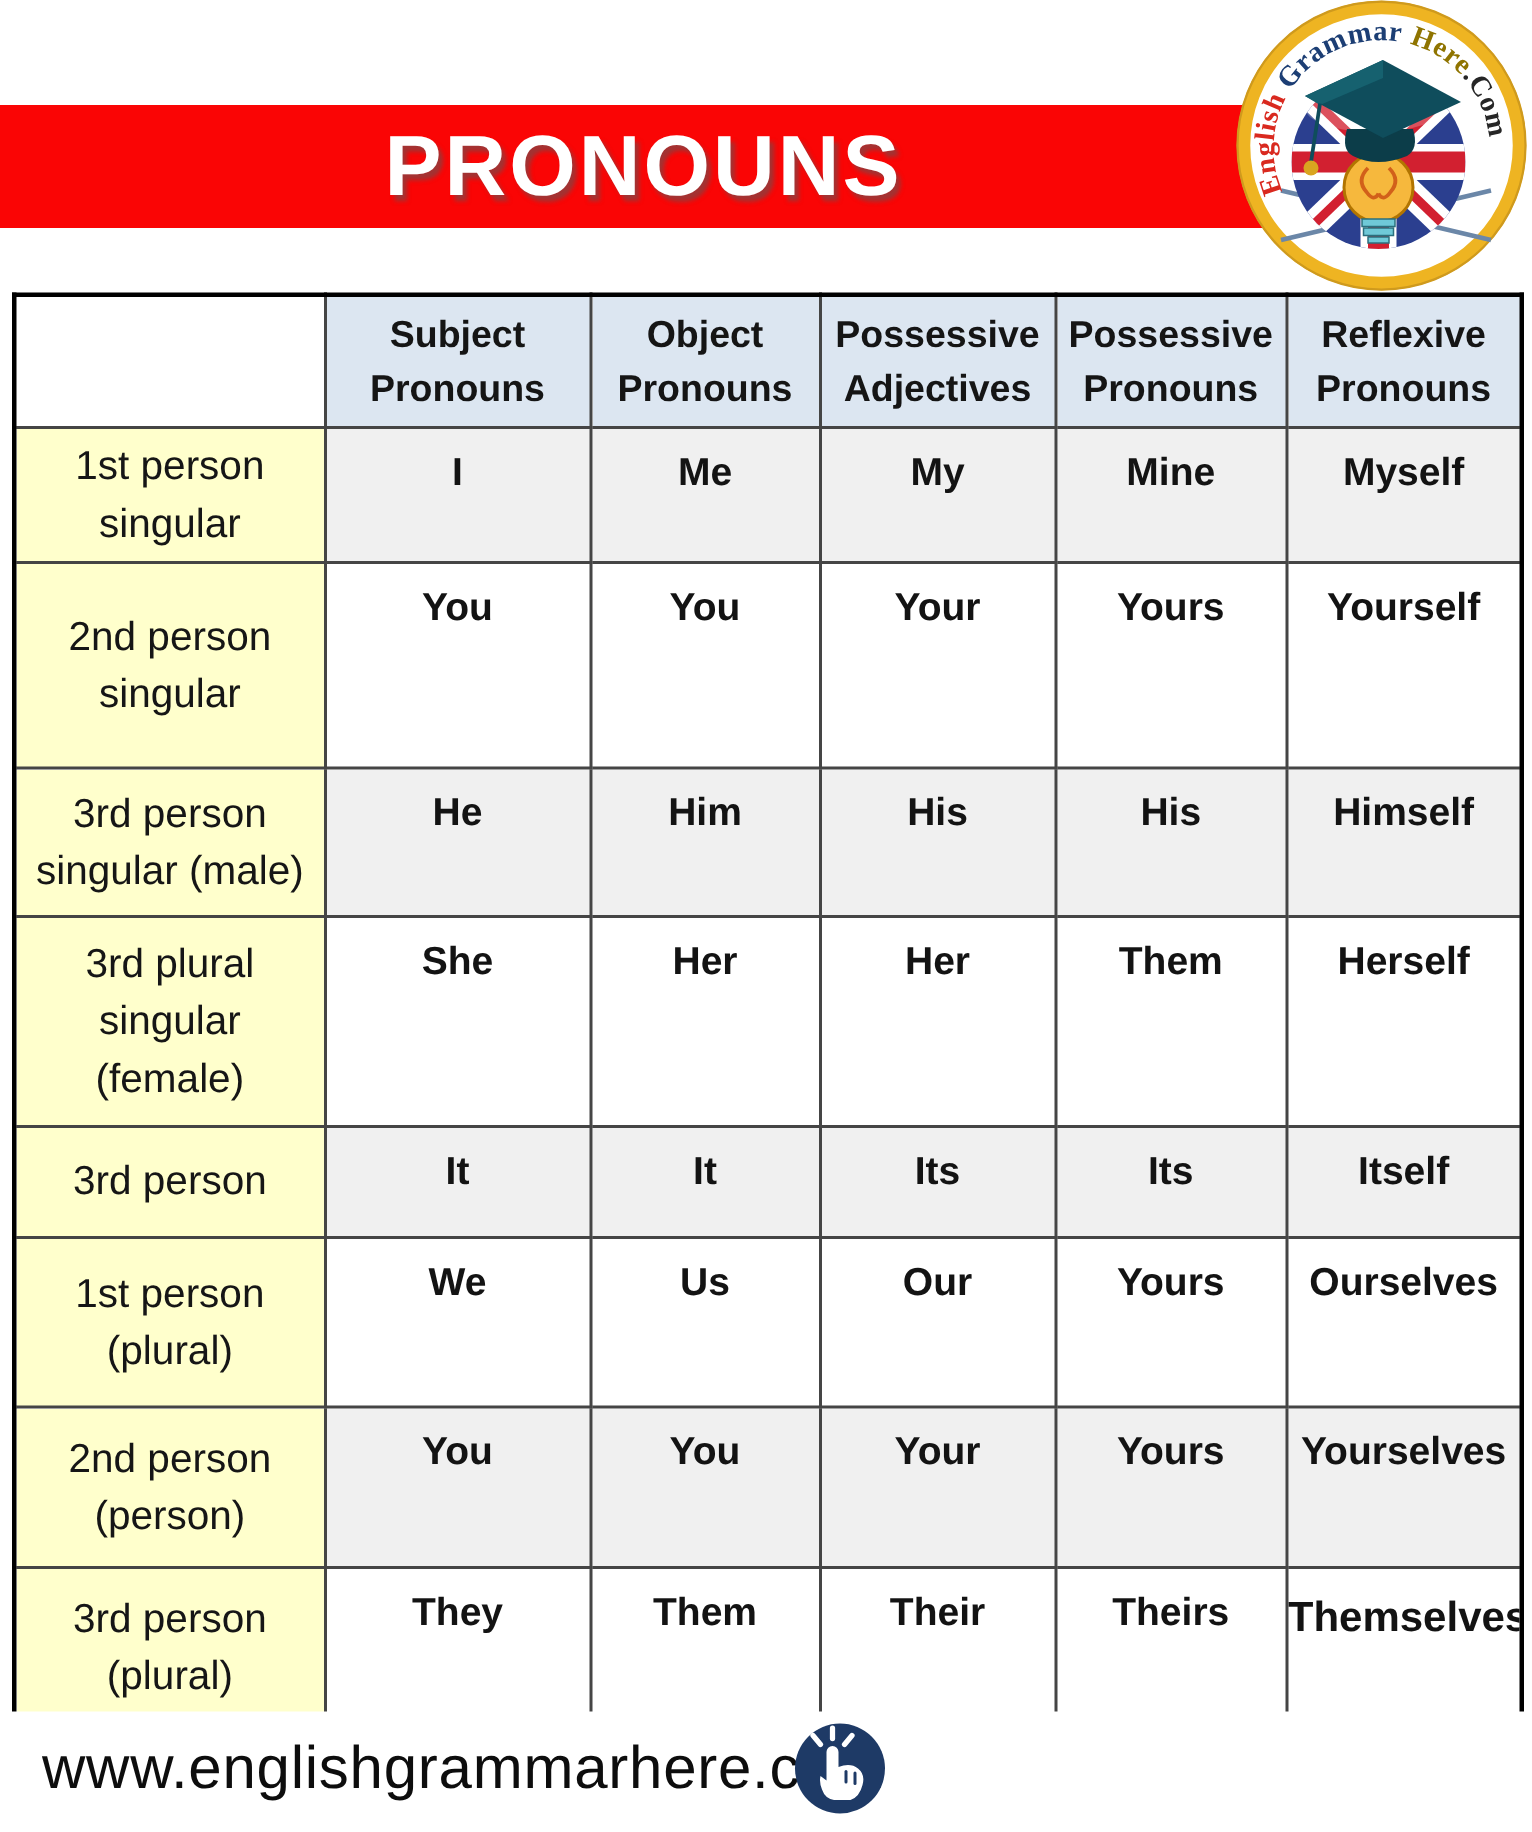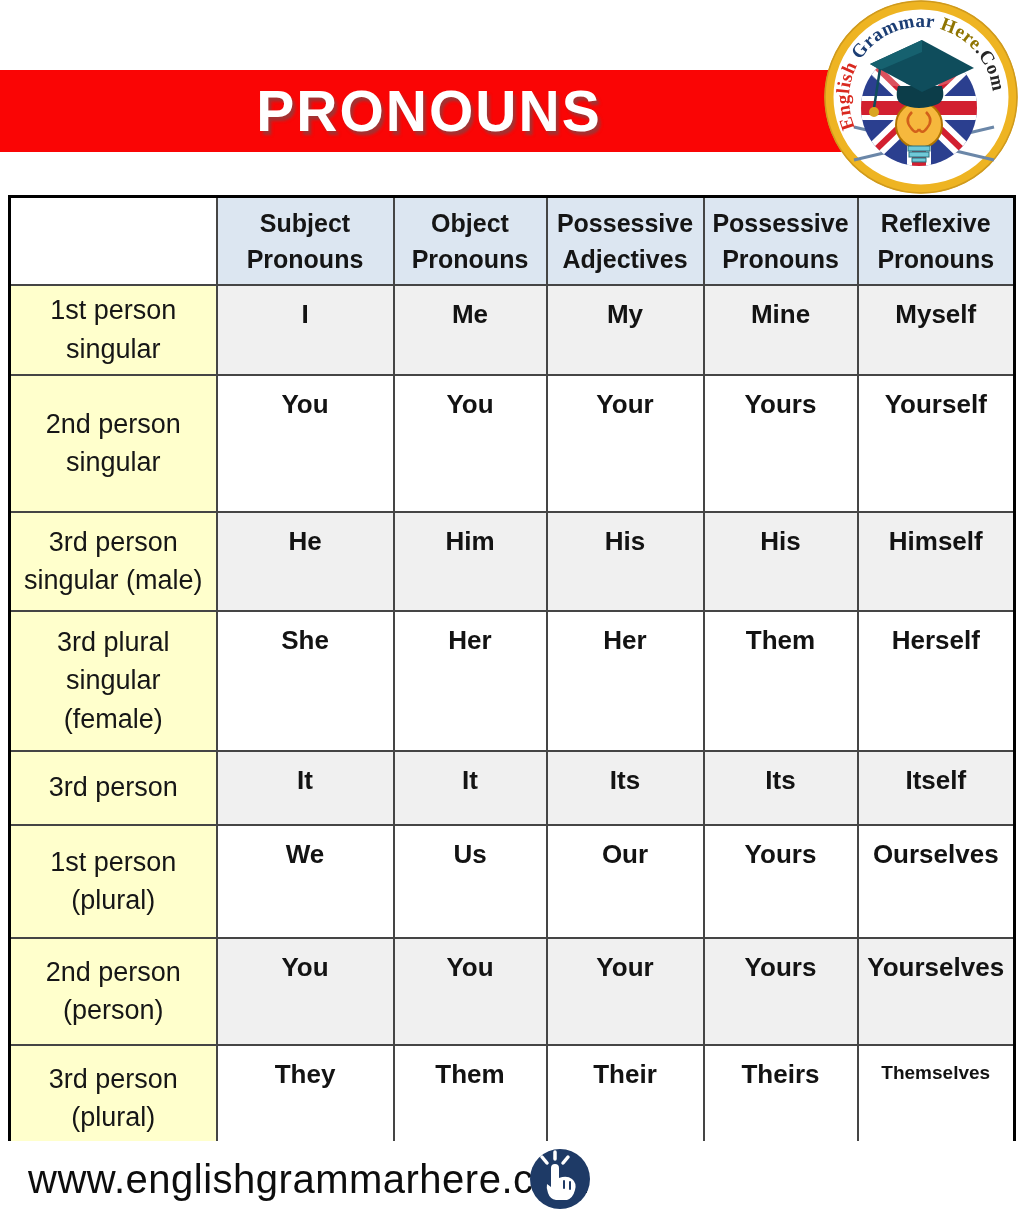--- a/index.html
+++ b/index.html
@@ -23,21 +23,21 @@
   #pronouns th,#pronouns td{border:2px solid #454545;padding:0;overflow:hidden;}
   #pronouns th.col-header{background:#dce6f1;font-weight:bold;font-size:25px;
                           line-height:1.45;color:#151515;vertical-align:middle;padding:4px 2px;}
   #pronouns th.corner{background:#ffffff;}
   #pronouns td.row-label{background:#ffffcc;font-weight:normal;font-size:27px;
                          line-height:1.42;text-align:center;vertical-align:middle;
                          color:#161616;padding:4px 8px;}
   #pronouns td.val{font-weight:bold;font-size:26px;text-align:center;
                    vertical-align:top;padding-top:13px;color:#131313;background:#ffffff;}
   #pronouns tr.shade td.val{background:#f0f0f0;}
-  #pronouns td.val.small{font-size:19px;padding-top:16px;}
+  #pronouns td.val.small{font-size:28px;padding-top:16px;}
 
   
   #pronouns thead tr{height:88px;}
   #pronouns tbody tr:nth-child(1){height:90px;}
   #pronouns tbody tr:nth-child(2){height:137px;}
   #pronouns tbody tr:nth-child(3){height:99px;}
   #pronouns tbody tr:nth-child(4){height:140px;}
   #pronouns tbody tr:nth-child(5){height:74px;}
   #pronouns tbody tr:nth-child(6){height:113px;}
   #pronouns tbody tr:nth-child(7){height:107px;}

